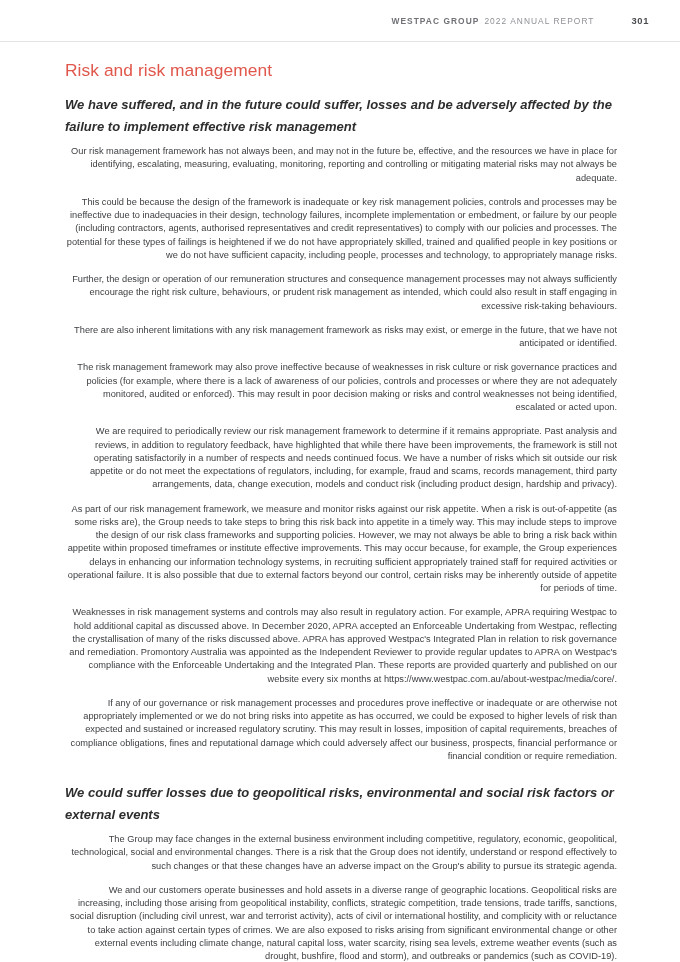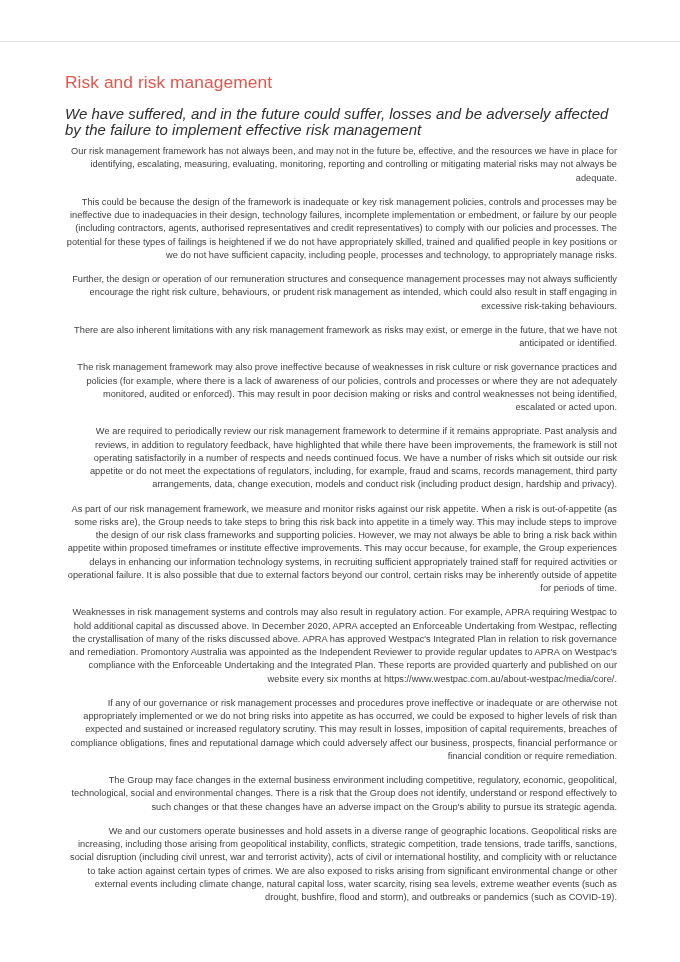--- a/index.html
+++ b/index.html
@@ -64,39 +64,39 @@
     top: 41px;
     left: 0;
     width: 680px;
     height: 1px;
     background: #e2e3e5;
   }
 
   
   .content {
     position: absolute;
-    top: 72px;
+    top: 60px;
     left: 65px;
     width: 552px;
   }
 
   h1.section-title {
     margin: 0 0 13px 0;
     font-size: 17.4px;
     line-height: 21px;
     font-weight: 400;
     color: #e0574c;
     letter-spacing: 0.05px;
   }
 
   h2.risk-heading {
     margin: 0 0 7px 0;
-    font-size: 15px;
-    line-height: 16px;
-    font-weight: 400;
+    font-size: 13px;
+    line-height: 22px;
+    font-weight: 700;
     font-style: italic;
     color: #2e2e2e;
     letter-spacing: 0.02px;
   }
   h2.risk-heading.spaced-above {
     margin-top: 19px;
   }
 
   p.body-text {
     margin: 0 0 11px 0;
@@ -108,36 +108,44 @@
   }
   p.body-text:last-child {
     margin-bottom: 0;
   }
 </style>
 </head>
 <body>
 
 <div class="page">
 
+  <div class="page-header">
+    <div class="header-inner">
+      <span class="header-brand">WESTPAC GROUP</span>
+      <span class="header-report">2022 ANNUAL REPORT</span>
+      <span class="header-pageno">301</span>
+    </div>
+  </div>
   <div class="header-rule"></div>
 
   <div class="content">
 
     <h1 class="section-title">Risk and risk management</h1>
 
     <h2 class="risk-heading">We have suffered, and in the future could suffer, losses and be adversely affected by the failure to implement effective risk management</h2>
 
     <p class="body-text">Our risk management framework has not always been, and may not in the future be, effective, and the resources we have in place for identifying, escalating, measuring, evaluating, monitoring, reporting and controlling or mitigating material risks may not always be adequate.</p>
     <p class="body-text">This could be because the design of the framework is inadequate or key risk management policies, controls and processes may be ineffective due to inadequacies in their design, technology failures, incomplete implementation or embedment, or failure by our people (including contractors, agents, authorised representatives and credit representatives) to comply with our policies and processes. The potential for these types of failings is heightened if we do not have appropriately skilled, trained and qualified people in key positions or we do not have sufficient capacity, including people, processes and technology, to appropriately manage risks.</p>
     <p class="body-text">Further, the design or operation of our remuneration structures and consequence management processes may not always sufficiently encourage the right risk culture, behaviours, or prudent risk management as intended, which could also result in staff engaging in excessive risk-taking behaviours.</p>
     <p class="body-text">There are also inherent limitations with any risk management framework as risks may exist, or emerge in the future, that we have not anticipated or identified.</p>
     <p class="body-text">The risk management framework may also prove ineffective because of weaknesses in risk culture or risk governance practices and policies (for example, where there is a lack of awareness of our policies, controls and processes or where they are not adequately monitored, audited or enforced). This may result in poor decision making or risks and control weaknesses not being identified, escalated or acted upon.</p>
     <p class="body-text">We are required to periodically review our risk management framework to determine if it remains appropriate. Past analysis and reviews, in addition to regulatory feedback, have highlighted that while there have been improvements, the framework is still not operating satisfactorily in a number of respects and needs continued focus. We have a number of risks which sit outside our risk appetite or do not meet the expectations of regulators, including, for example, fraud and scams, records management, third party arrangements, data, change execution, models and conduct risk (including product design, hardship and privacy).</p>
     <p class="body-text">As part of our risk management framework, we measure and monitor risks against our risk appetite. When a risk is out-of-appetite (as some risks are), the Group needs to take steps to bring this risk back into appetite in a timely way. This may include steps to improve the design of our risk class frameworks and supporting policies. However, we may not always be able to bring a risk back within appetite within proposed timeframes or institute effective improvements. This may occur because, for example, the Group experiences delays in enhancing our information technology systems, in recruiting sufficient appropriately trained staff for required activities or operational failure. It is also possible that due to external factors beyond our control, certain risks may be inherently outside of appetite for periods of time.</p>
     <p class="body-text">Weaknesses in risk management systems and controls may also result in regulatory action. For example, APRA requiring Westpac to hold additional capital as discussed above. In December 2020, APRA accepted an Enforceable Undertaking from Westpac, reflecting the crystallisation of many of the risks discussed above. APRA has approved Westpac's Integrated Plan in relation to risk governance and remediation. Promontory Australia was appointed as the Independent Reviewer to provide regular updates to APRA on Westpac's compliance with the Enforceable Undertaking and the Integrated Plan. These reports are provided quarterly and published on our website every six months at https://www.westpac.com.au/about-westpac/media/core/.</p>
     <p class="body-text">If any of our governance or risk management processes and procedures prove ineffective or inadequate or are otherwise not appropriately implemented or we do not bring risks into appetite as has occurred, we could be exposed to higher levels of risk than expected and sustained or increased regulatory scrutiny. This may result in losses, imposition of capital requirements, breaches of compliance obligations, fines and reputational damage which could adversely affect our business, prospects, financial performance or financial condition or require remediation.</p>
 
+    <h2 class="risk-heading spaced-above">We could suffer losses due to geopolitical risks, environmental and social risk factors or external events</h2>
 
     <p class="body-text">The Group may face changes in the external business environment including competitive, regulatory, economic, geopolitical, technological, social and environmental changes. There is a risk that the Group does not identify, understand or respond effectively to such changes or that these changes have an adverse impact on the Group's ability to pursue its strategic agenda.</p>
     <p class="body-text">We and our customers operate businesses and hold assets in a diverse range of geographic locations. Geopolitical risks are increasing, including those arising from geopolitical instability, conflicts, strategic competition, trade tensions, trade tariffs, sanctions, social disruption (including civil unrest, war and terrorist activity), acts of civil or international hostility, and complicity with or reluctance to take action against certain types of crimes. We are also exposed to risks arising from significant environmental change or other external events including climate change, natural capital loss, water scarcity, rising sea levels, extreme weather events (such as drought, bushfire, flood and storm), and outbreaks or pandemics (such as COVID-19).</p>
 
   </div>
 </div>
 
 </body></html>

